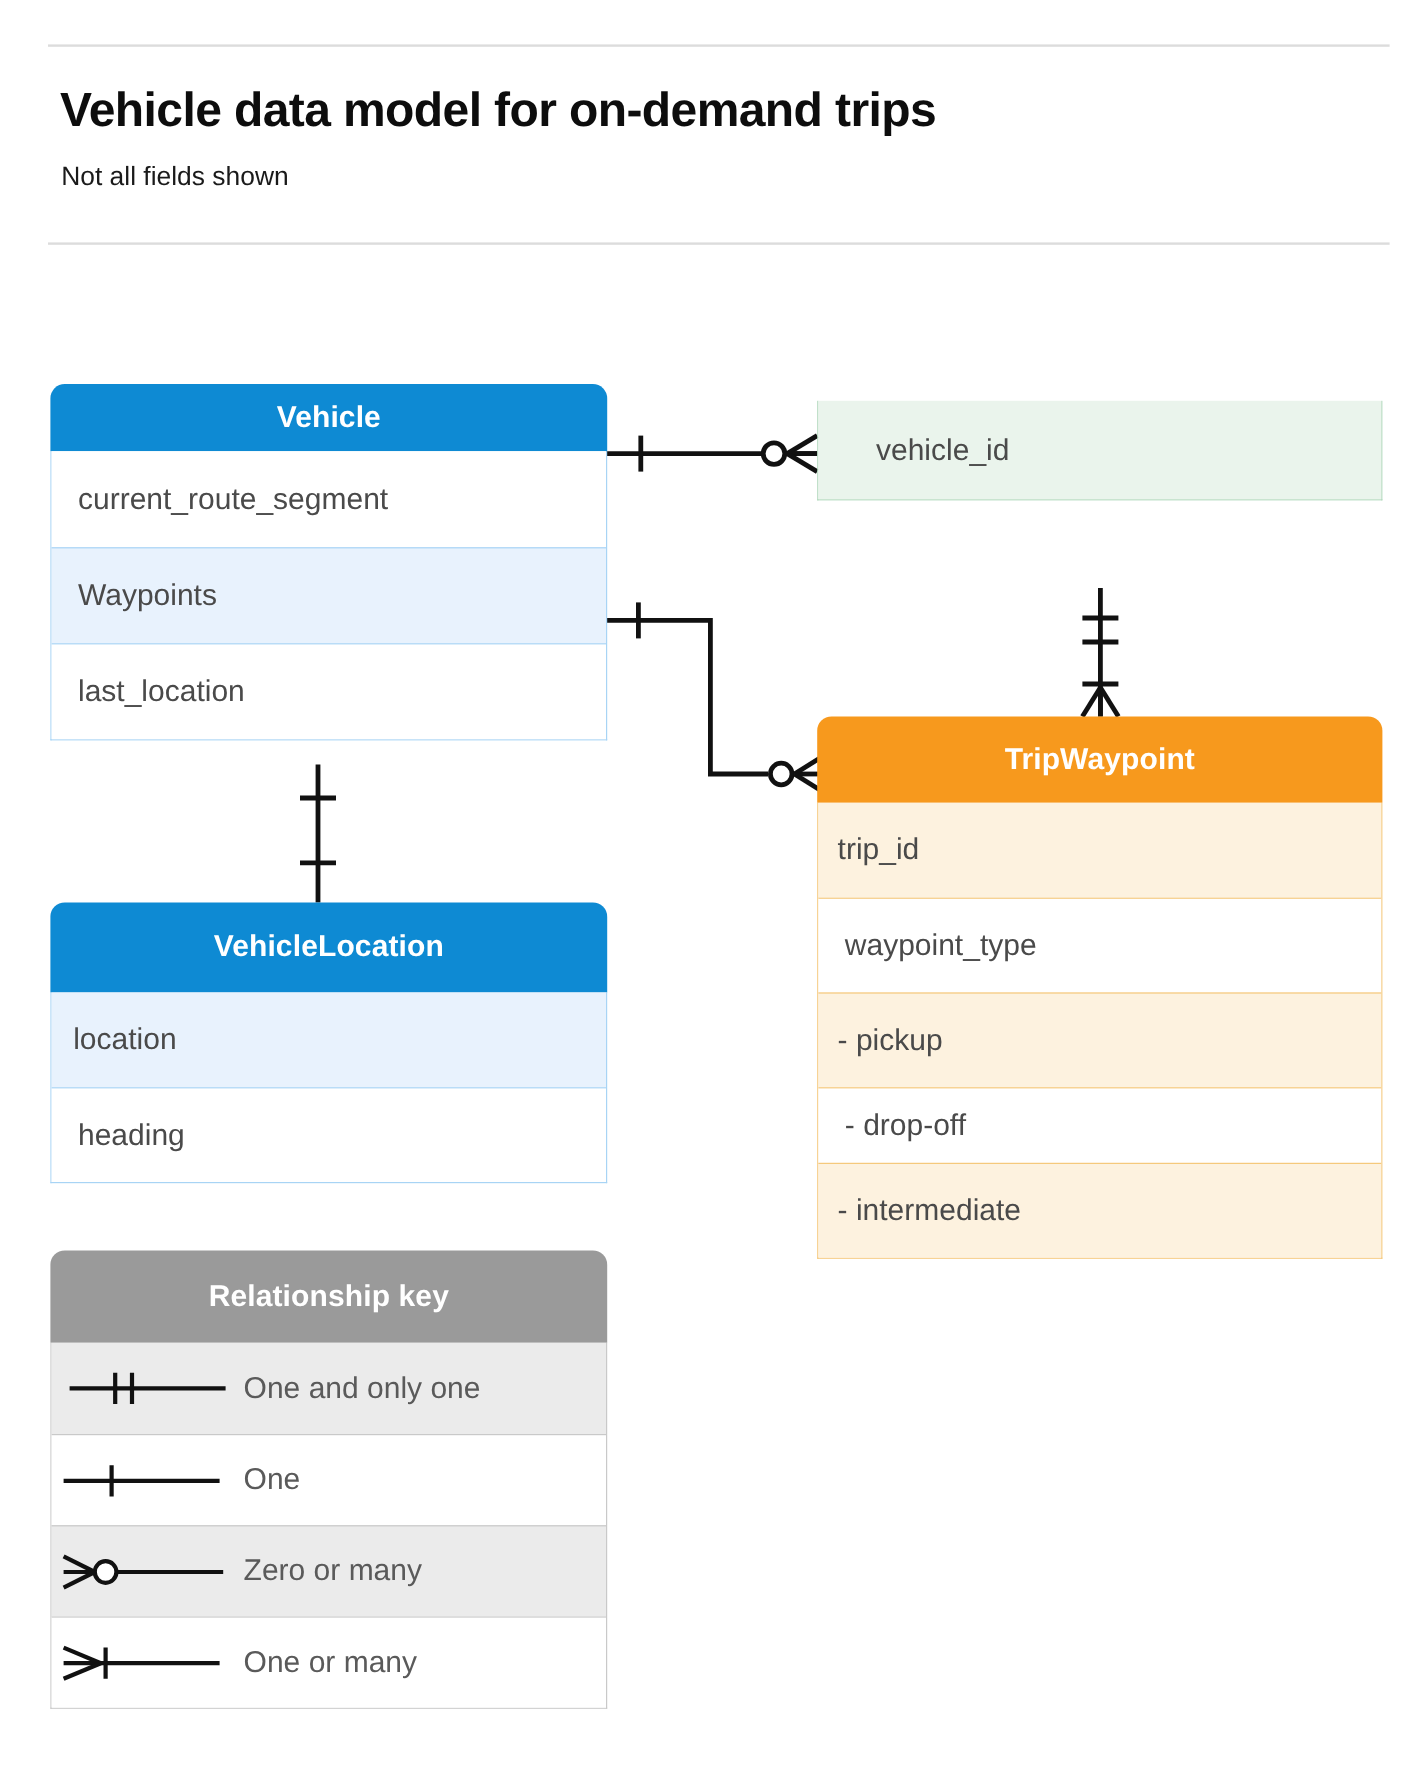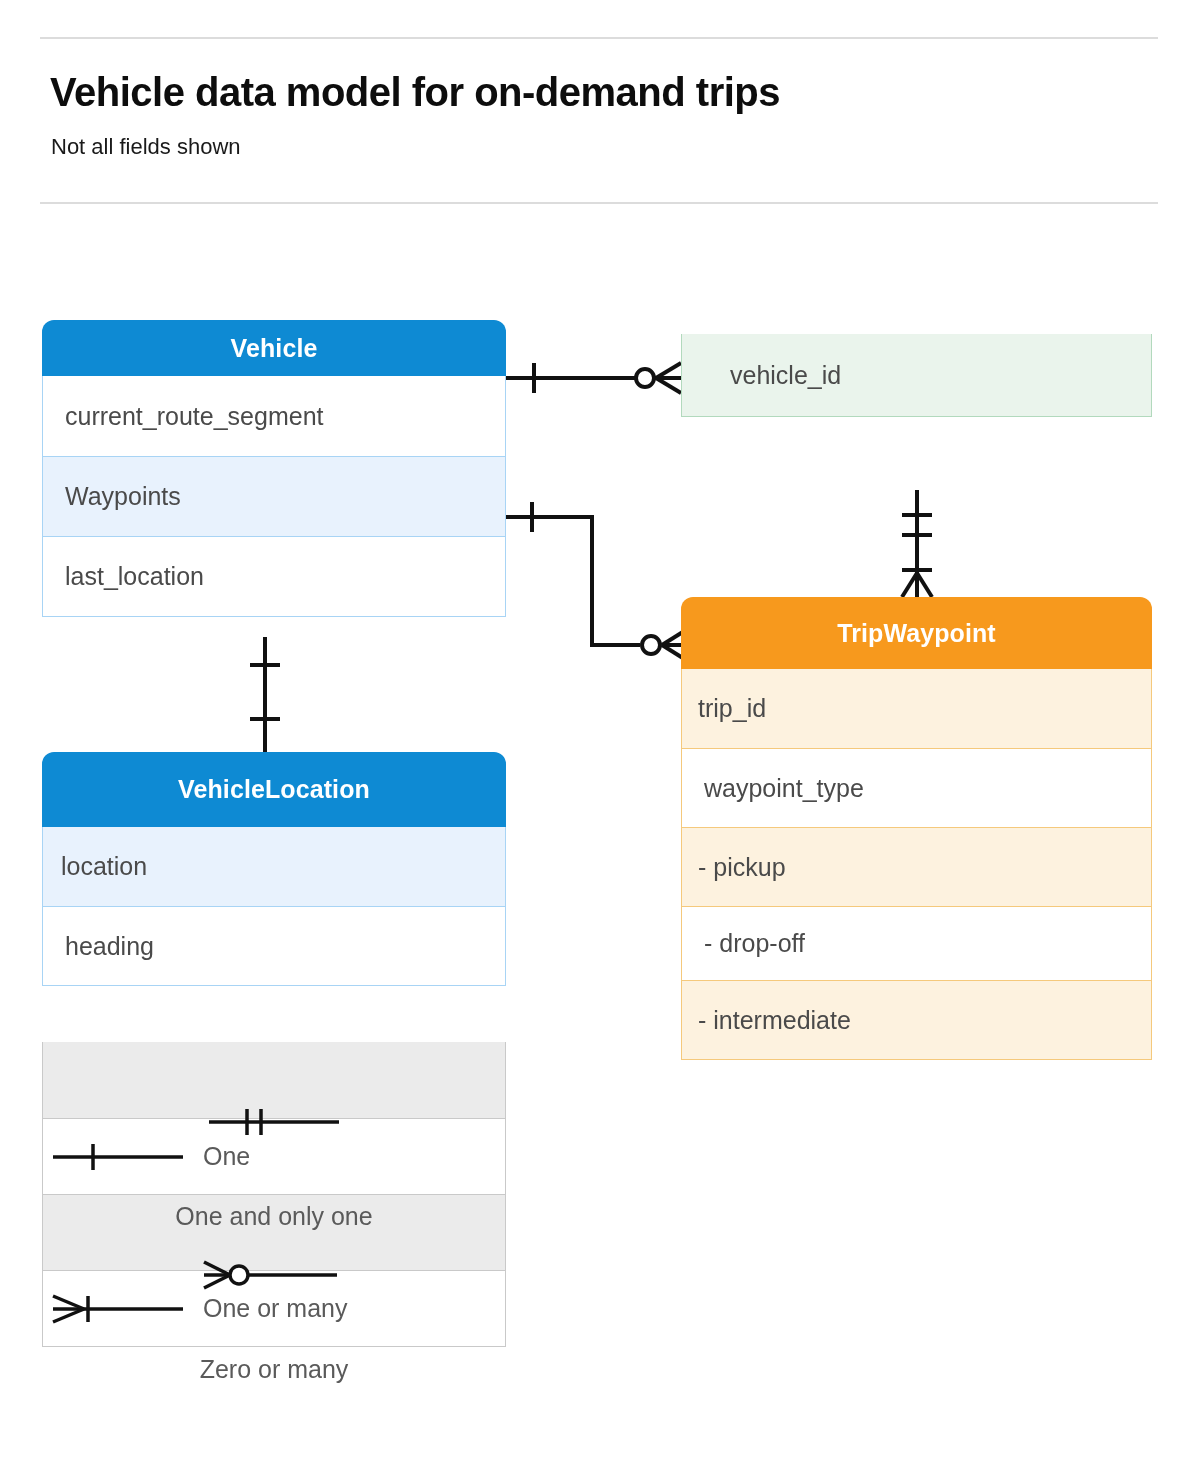--- a/index.html
+++ b/index.html
@@ -99,21 +99,21 @@
   .pal-orange .entity-header { background: #f7991d; }
   .pal-orange .entity-rows   { border-color: #f6c濃; }
   .pal-orange .entity-rows   { border-color: #f5c97c; }
   .pal-orange .entity-row    { border-top-color: #f5c97c; background: #ffffff; }
   .pal-orange .entity-row.alt{ background: #fdf2df; padding-left: 16px; }
 
   
   .pal-grey   .entity-header { background: #9a9a9a; }
   .pal-grey   .entity-rows   { border-color: #c9c9c9; }
   .pal-grey   .entity-row    { border-top-color: #c9c9c9; background: #ffffff; }
-  .pal-grey   .entity-row.alt{ background: #ebebeb; flex-direction: column; }
+  .pal-grey   .entity-row.alt{ background: #ebebeb; }
 
   
   .legend-row {
     padding-left: 0;
     justify-content: flex-start;
   }
   .legend-symbol {
     width: 160px;
     flex: 0 0 160px;
     display: flex;
@@ -201,26 +201,27 @@
       <div class="entity-row alt" style="height:82px;">vehicle_id</div>
     </div>
   </div>
 
   <div class="entity pal-orange" style="left:681px; top:597px; width:471px;">
     <div class="entity-header" style="height:72px;">TripWaypoint</div>
     <div class="entity-rows">
       <div class="entity-row alt" style="height:79px;">trip_id</div>
       <div class="entity-row" style="height:79px;">waypoint_type</div>
       <div class="entity-row alt" style="height:79px;">-  pickup</div>
-      <div class="entity-row" style="height:74px;">-  drop-off</div>
+      <div class="entity-row" style="height:63px;">-  drop-off</div>
       <div class="entity-row alt" style="height:79px;">-  intermediate</div>
     </div>
   </div>
 
   <div class="entity pal-grey" style="left:42px; top:1042px; width:464px;">
+    <div class="entity-header" style="height:77px;">Relationship key</div>
     <div class="entity-rows">
 
       <div class="entity-row legend-row alt" style="height:76px;">
         <span class="legend-symbol">
           <svg width="150" height="40" viewBox="0 0 150 40" xmlns="http://www.w3.org/2000/svg">
             <g stroke="#111111" stroke-width="3.5" fill="none">
               <line x1="10" y1="20" x2="140" y2="20"></line>
               <line x1="48" y1="7" x2="48" y2="33"></line>
               <line x1="62" y1="7" x2="62" y2="33"></line>
             </g>

